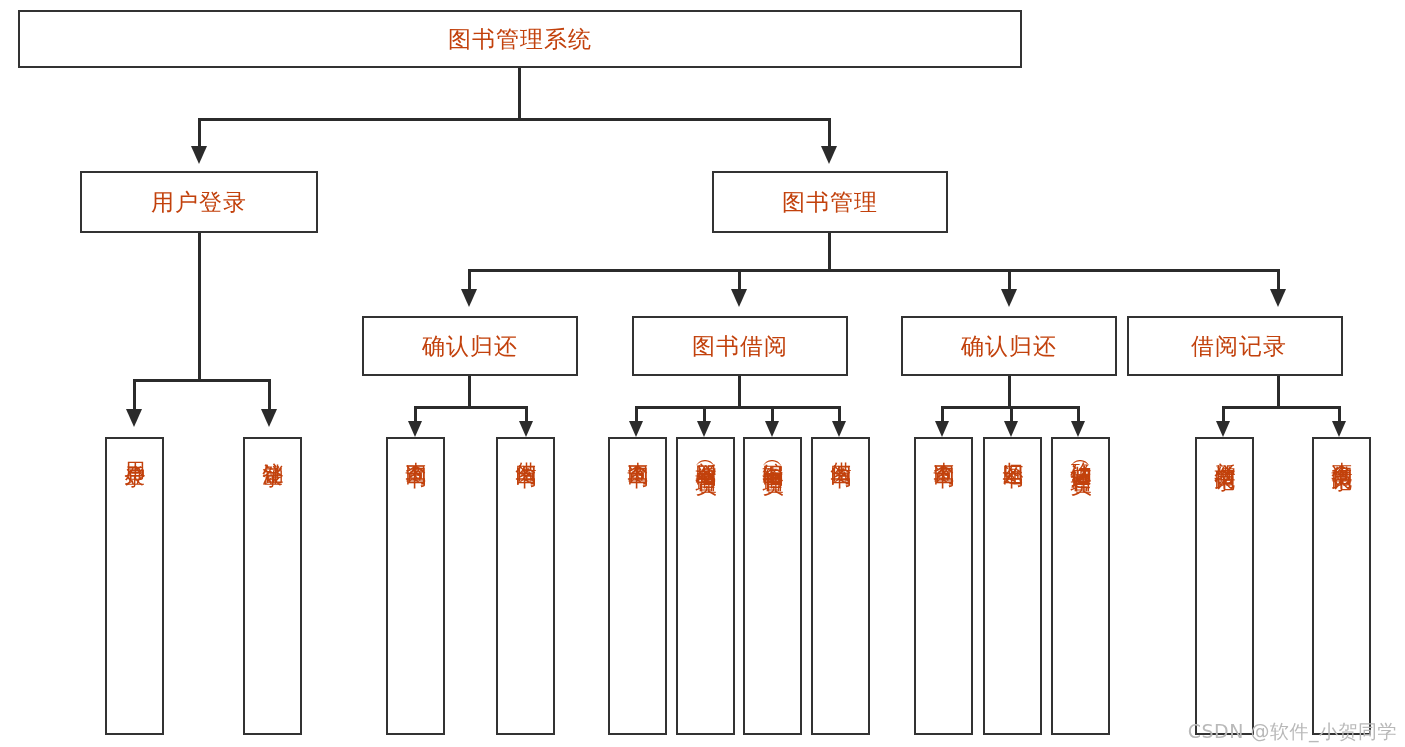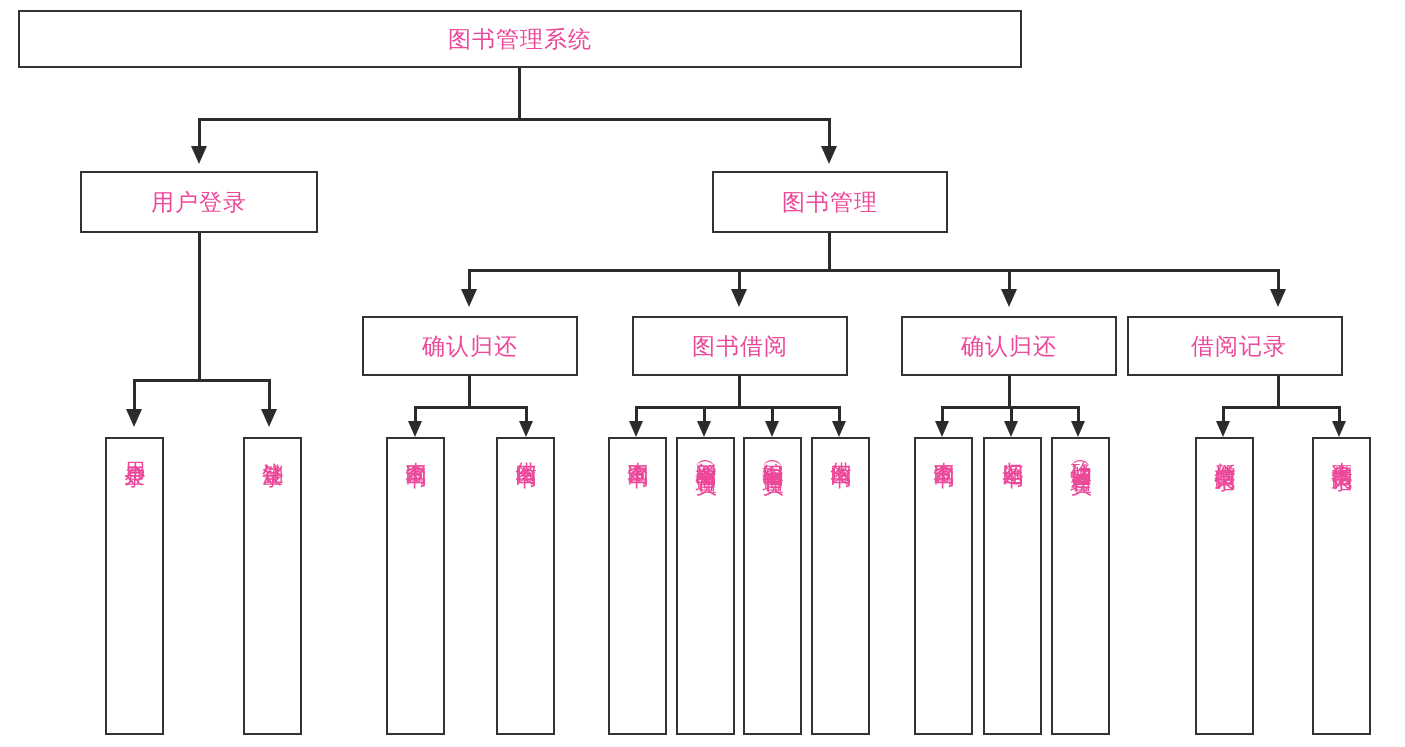--- a/index.html
+++ b/index.html
@@ -20,21 +20,21 @@
   }
   
   .node {
     position: absolute;
     box-sizing: border-box;
     background: #ffffff;
     border: 2px solid #333333;
     display: flex;
     align-items: center;
     justify-content: center;
-    color: #ec4899;
+    color: #c2410c;
   }
   .node.horiz {
     font-size: 23px;
     letter-spacing: 1px;
   }
   .node.vert {
     font-size: 21px;
     padding-top: 6px;
     padding-bottom: 6px;
     align-items: flex-start;
@@ -208,14 +208,15 @@
     <span class="vlabel">确认归还（管理员）</span>
   </div>
 
   <div class="node vert" style="left:1195px; top:437px; width:59px; height:298px;">
     <span class="vlabel">新增借阅记录</span>
   </div>
   <div class="node vert" style="left:1312px; top:437px; width:59px; height:298px;">
     <span class="vlabel">查询借阅记录</span>
   </div>
 
+  <div id="watermark">CSDN @软件_小贺同学</div>
 
 </div>
 
 </body></html>

